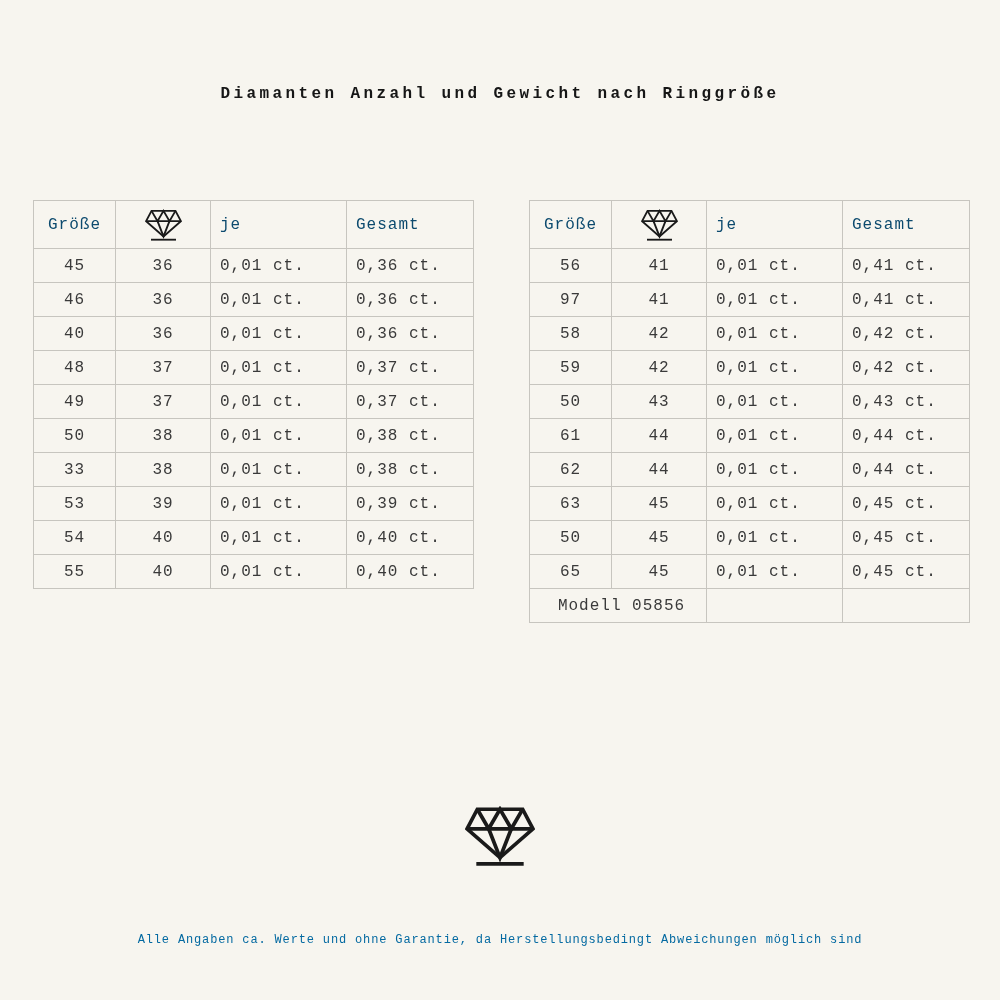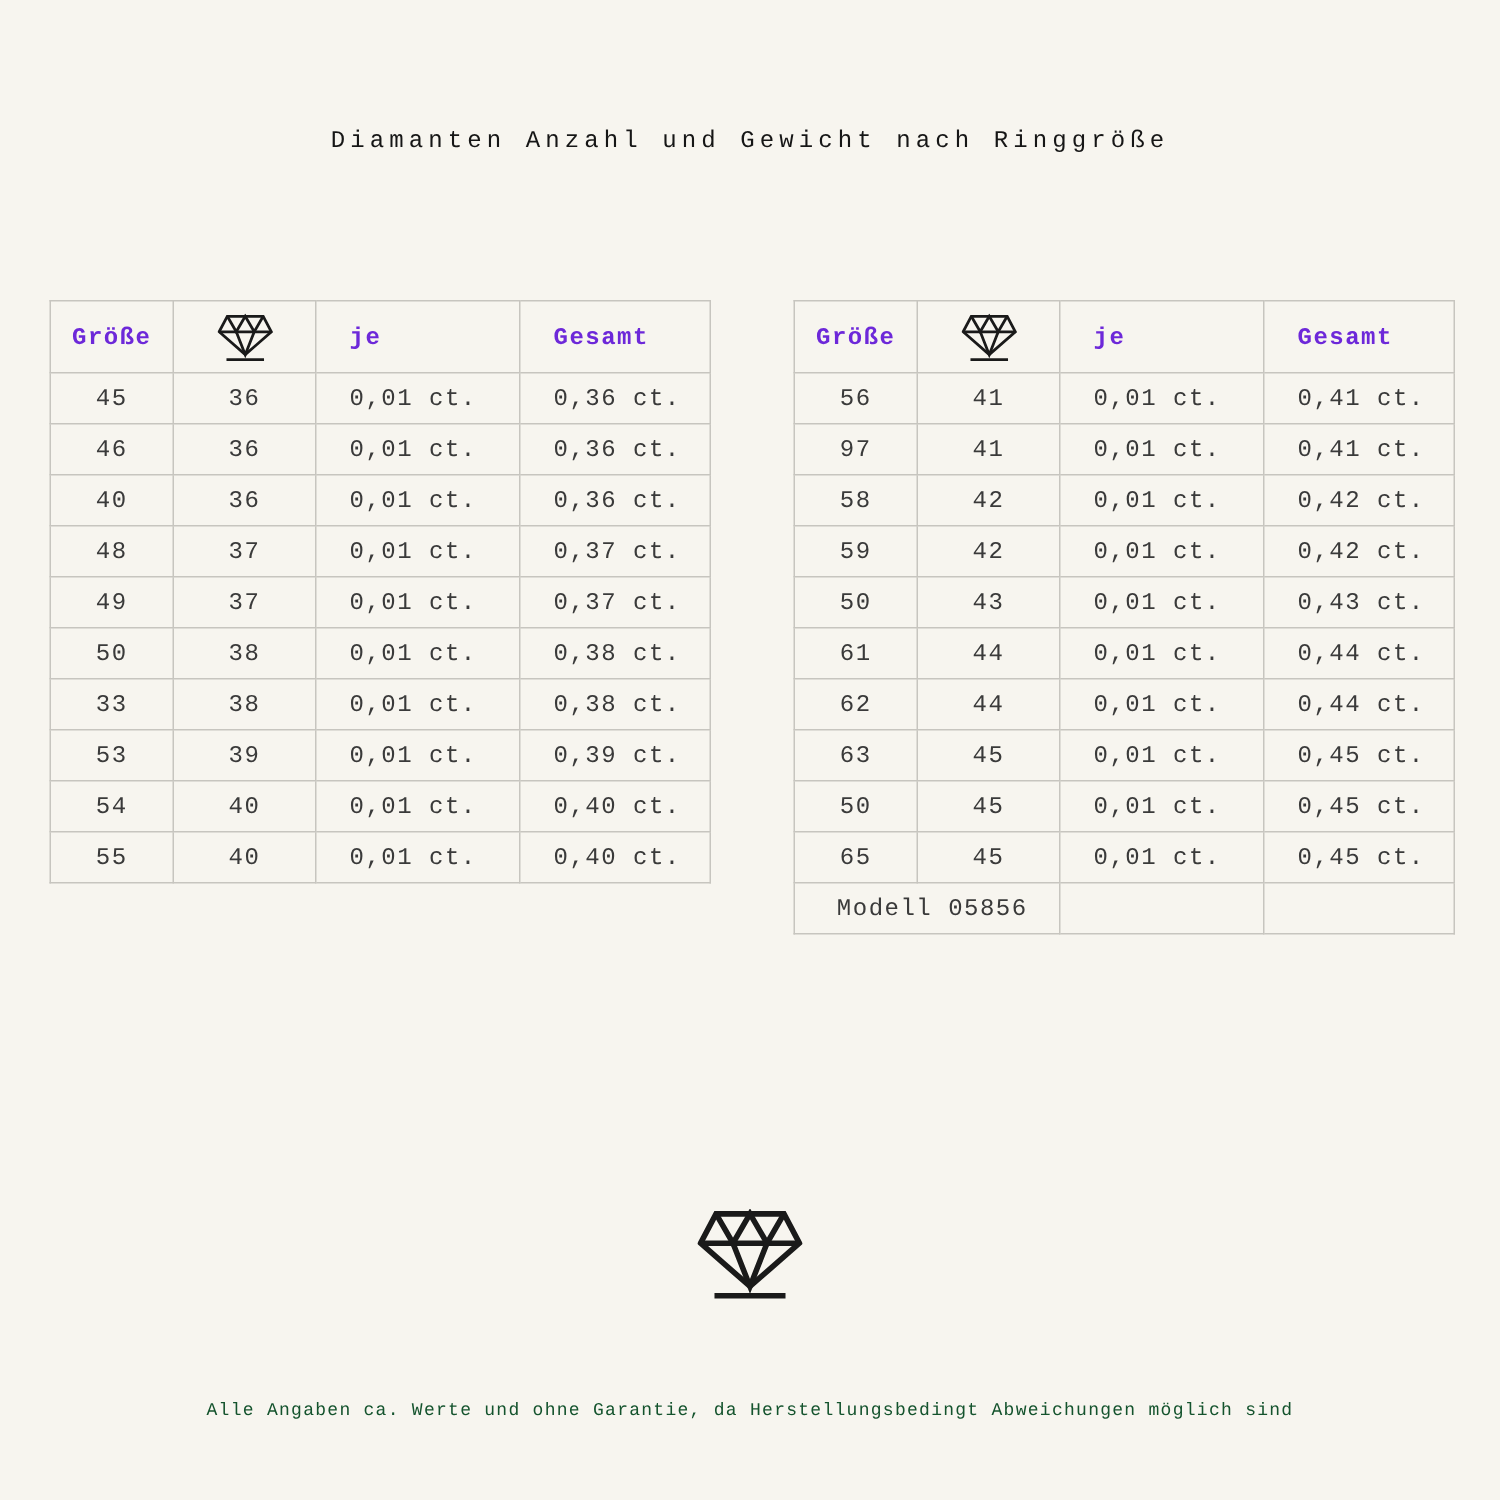--- a/index.html
+++ b/index.html
@@ -14,21 +14,21 @@
     overflow: hidden;
   }
   .title {
     position: absolute;
     top: 85px;
     left: 0;
     width: 100%;
     margin: 0;
     text-align: center;
     font-size: 16px;
-    font-weight: normal;
+    font-weight: bold;
     letter-spacing: 3.4px;
     color: #161616;
     white-space: nowrap;
   }
   table {
     position: absolute;
     top: 200px;
     border-collapse: collapse;
     table-layout: fixed;
     background: #f7f5ef;
@@ -41,51 +41,51 @@
   col.w3 { width: 127px; }
   th, td {
     border: 1px solid #c7c5bf;
     font-size: 16px;
     letter-spacing: 1px;
     white-space: nowrap;
     overflow: hidden;
   }
   th {
     height: 48px;
-    font-weight: bold;
-    color: #6d28d9;
+    font-weight: normal;
+    color: #0c4a6e;
     text-align: center;
     vertical-align: middle;
   }
   td {
     height: 34px;
     color: #3a3a3a;
     text-align: center;
     vertical-align: middle;
   }
-  th.al, td.al { text-align: left; padding-left: 22px; }
+  th.al, td.al { text-align: left; padding-left: 9px; }
   td.model-cell { text-align: center; padding-left: 8px; }
   .icon-wrap { display: inline-block; line-height: 0; vertical-align: middle; }
   .logo {
     position: absolute;
     top: 806px;
     left: 50%;
     transform: translateX(-50%);
     line-height: 0;
   }
   .footer {
     position: absolute;
     top: 933px;
     left: 0;
     width: 100%;
     margin: 0;
     text-align: center;
     font-size: 12px;
     letter-spacing: 0.85px;
-    color: #14532d;
+    color: #0369a1;
     white-space: nowrap;
   }
 </style>
 </head>
 <body>
 
 <div class="page">
 
   <h1 class="title">Diamanten Anzahl und Gewicht nach Ringgröße</h1>
 

